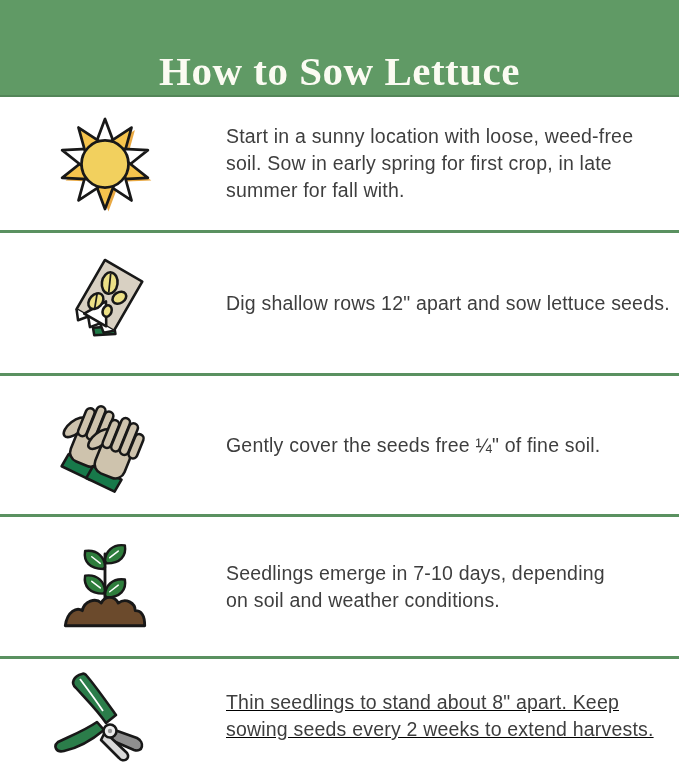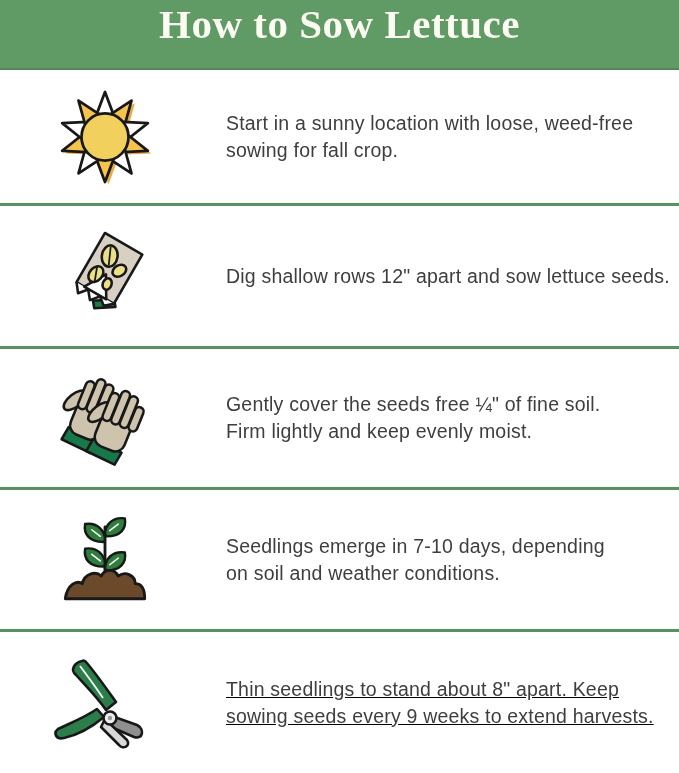--- a/index.html
+++ b/index.html
@@ -7,25 +7,25 @@
   .page {
     width: 679px;
     height: 773px;
     background: #ffffff;
     font-family: "Liberation Sans", sans-serif;
     overflow: hidden;
     display: flex;
     flex-direction: column;
   }
   .header {
-    height: 70px;
+    height: 97px;
     background: #609a65;
     border-bottom: 2px solid #538558;
     display: flex;
-    align-items: flex-start;
+    align-items: flex-end;
     justify-content: center;
     flex: 0 0 auto;
   }
   .header h1 {
     font-family: "Liberation Serif", serif;
     font-weight: 700;
     font-size: 41px;
     letter-spacing: 0.5px;
     color: #fbfbf2;
   }
@@ -94,21 +94,22 @@
           <polygon points="50,4 41,28 59,28" fill="#ffffff" transform="rotate(216 50 50)"></polygon>
           <polygon points="50,4 41,28 59,28" fill="#f6c44d" transform="rotate(252 50 50)"></polygon>
           <polygon points="50,4 41,28 59,28" fill="#ffffff" transform="rotate(288 50 50)"></polygon>
           <polygon points="50,4 41,28 59,28" fill="#f6c44d" transform="rotate(324 50 50)"></polygon>
           <circle cx="50" cy="50" r="24" fill="#f2d05e"></circle>
         </g>
       </svg>
     </div>
     <div class="text-cell">
       <div class="line">Start in a sunny location with loose, weed-free</div>
-      <div class="line">sowing for fall crop.</div>
+      <div class="line">soil. Sow in early spring for first crop, in late</div>
+      <div class="line">summer for fall with.</div>
     </div>
   </div>
 
   <div class="divider"></div>
 
   <div class="step s2">
     <div class="icon-cell">
       <svg width="98" height="98" viewBox="0 0 100 100">
         <g transform="rotate(30 50 50)" stroke="#181818" stroke-width="2.6" stroke-linejoin="round">
           <polygon points="52,78 70,66 75,72 57,84" fill="#1e7b46"></polygon>
@@ -155,21 +156,20 @@
             <rect x="-16" y="-30" width="9" height="30" rx="4.5" fill="#cec3ad"></rect>
             <rect x="-6.5" y="-36" width="9" height="36" rx="4.5" fill="#cec3ad"></rect>
             <rect x="3" y="-34" width="9" height="34" rx="4.5" fill="#cec3ad"></rect>
             <rect x="12.5" y="-26" width="9" height="26" rx="4.5" fill="#cec3ad"></rect>
           </g>
         </g>
       </svg>
     </div>
     <div class="text-cell">
       <div class="line">Gently cover the seeds free ¼" of fine soil.</div>
-      <div class="line">Firm lightly and keep evenly moist.</div>
     </div>
   </div>
 
   <div class="divider"></div>
 
   <div class="step s4">
     <div class="icon-cell">
       <svg width="100" height="104" viewBox="0 0 100 110">
         <g stroke="#181818" stroke-width="3" stroke-linejoin="round" stroke-linecap="round">
           <line x1="50" y1="88" x2="50" y2="20" fill="none"></line>
@@ -217,17 +217,17 @@
           <path d="M29,4 C21,6 17,13 23,18 C33,29 45,41 53,53 L63,45 C53,31 41,14 33,5 C32,4 30,3.5 29,4 Z" fill="#2b7d4a"></path>
           <path d="M27,9 C33,17 42,29 50,41" fill="none" stroke="#ffffff" stroke-width="1.8"></path>
 
           <circle cx="57" cy="61" r="6.5" fill="#ececec"></circle>
           <circle cx="57" cy="61" r="2.2" fill="#999999" stroke="none"></circle>
         </g>
       </svg>
     </div>
     <div class="text-cell">
       <div class="line">Thin seedlings to stand about 8" apart. Keep</div>
-      <div class="line">sowing seeds every 9 weeks to extend harvests.</div>
+      <div class="line">sowing seeds every 2 weeks to extend harvests.</div>
     </div>
   </div>
 
 </div>
 
 </body></html>

